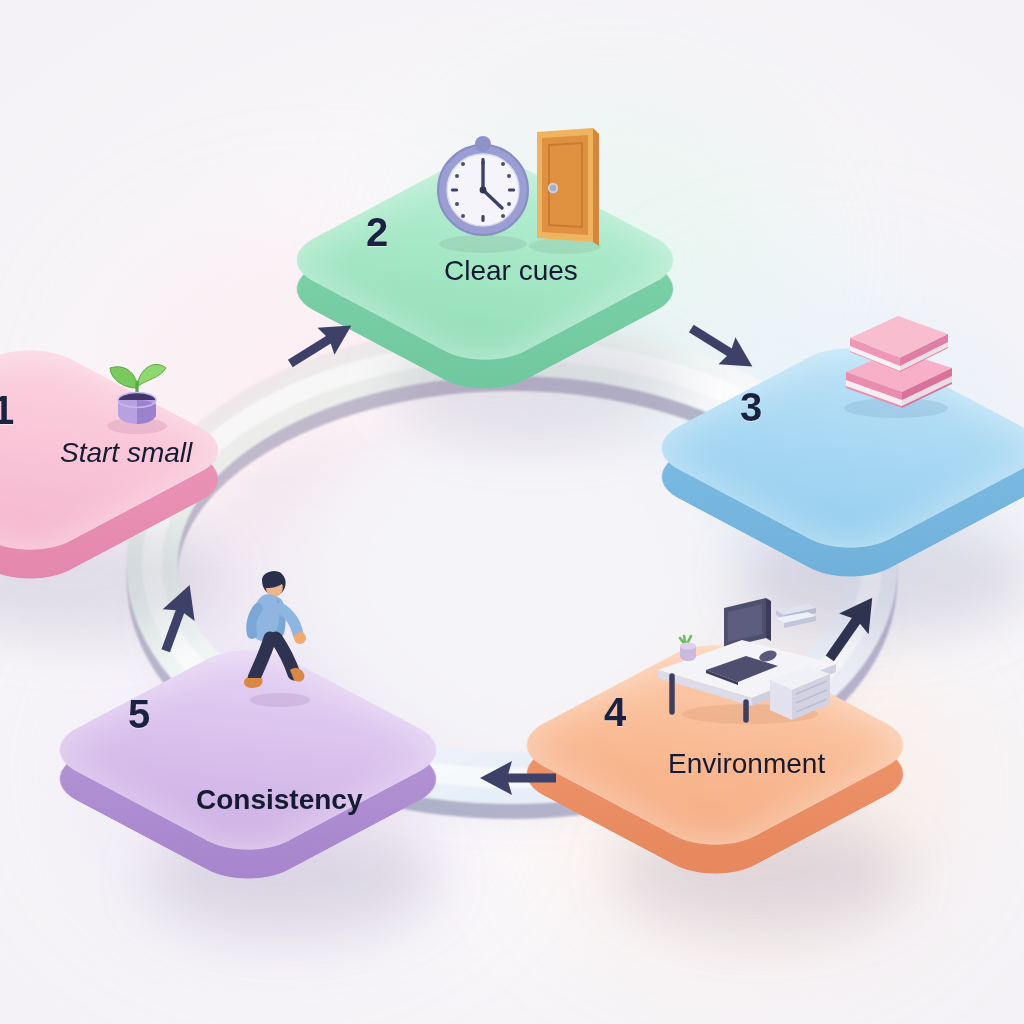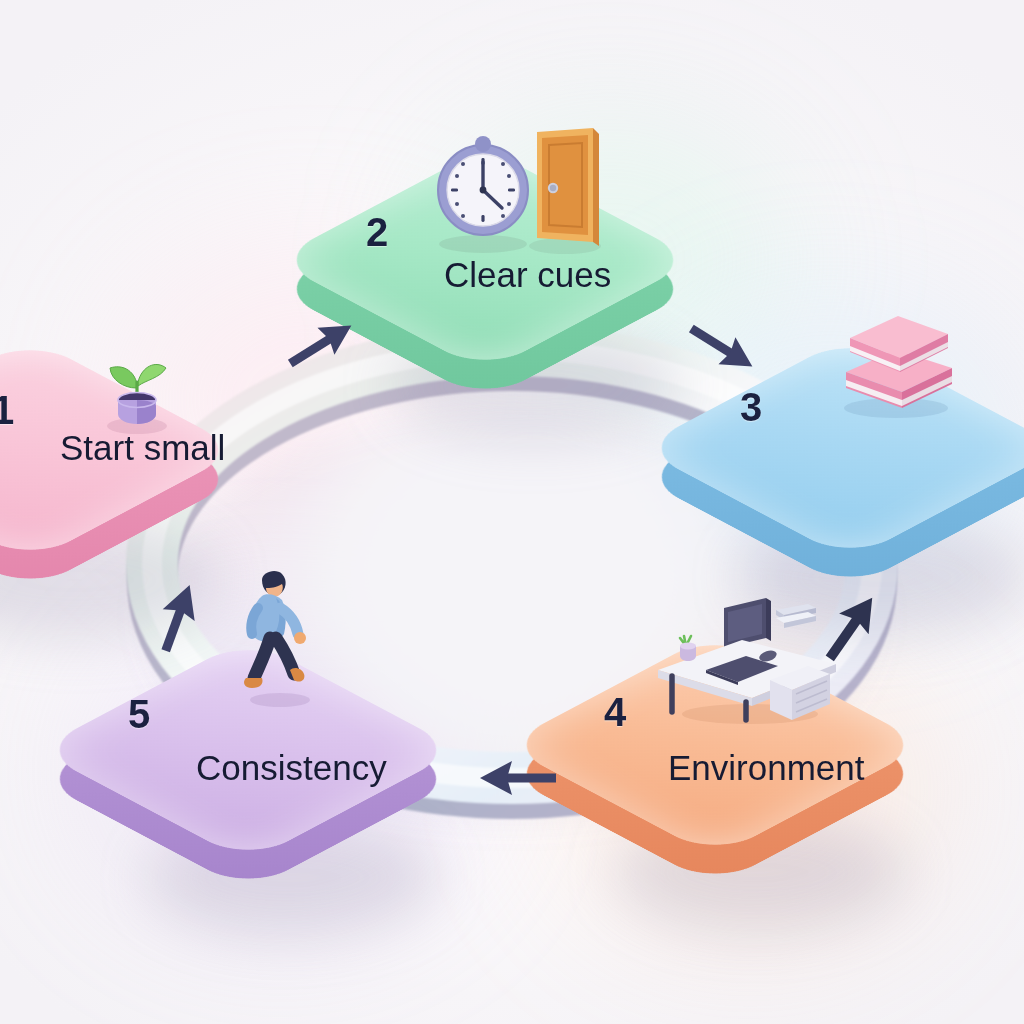--- a/index.html
+++ b/index.html
@@ -84,21 +84,21 @@
     position: absolute;
     font-size: 40px;
     font-weight: 700;
     color: #1b2140;
     letter-spacing: 0.5px;
     text-shadow: 0 1px 1px rgba(255,255,255,0.5);
     user-select: none;
   }
   .node-label {
     position: absolute;
-    font-size: 35px;
+    font-size: 28px;
     font-weight: 400;
     color: #161b33;
     white-space: nowrap;
     user-select: none;
   }
 
   .icon-layer { position: absolute; pointer-events: none; }
   .icon-layer svg { display:block; overflow: visible; }
 
   
@@ -190,21 +190,21 @@
       <path d="M44 42 C52 36 66 34 72 24 C62 16 48 22 44 38 Z" fill="none" stroke="#5aa947" stroke-width="1"></path>
       <path d="M43 58 L43 38" stroke="#5aa947" stroke-width="3.2" stroke-linecap="round"></path>
 
       <ellipse cx="43" cy="56" rx="19" ry="7.5" fill="#43366b"></ellipse>
       <path d="M24 56 L24 70 C24 76 33 80 43 80 C53 80 62 76 62 70 L62 56 Z" fill="#b7a1e0"></path>
       <path d="M43 56 C53 56 62 59 62 62 L62 70 C62 76 53 80 43 80 Z" fill="#9a82cc"></path>
       <ellipse cx="43" cy="56" rx="19" ry="7.5" fill="none" stroke="#c9b8ec" stroke-width="1.6"></ellipse>
     </svg>
   </div>
   <div class="node-num" style="left:-8px; top:388px;">1</div>
-  <div class="node-label" style="left:60px; top:428px;">Start small</div>
+  <div class="node-label" style="left:60px; top:437px;font-style:italic;">Start small</div>
 
   <div class="node-shadow" style="left:390px; top:330px; width:290px; height:110px;"></div>
   <div class="node" id="node-2">
     <div class="plat">
       <div class="plat-side" style="background:linear-gradient(135deg,#83d6ad,#6fc79d);"></div>
       <div class="plat-top" style="background:linear-gradient(150deg,#b9eed4 0%,#a6e8c6 48%,#8fdcb5 100%);"></div>
     </div>
   </div>
   <div class="icon-layer" style="left:425px; top:126px; width:185px; height:130px;">
     <svg width="185" height="130" viewBox="0 0 185 130">
@@ -352,21 +352,21 @@
       <path d="M26 40 C20 48 18 58 20 66" stroke="#7ba6d6" stroke-width="10" stroke-linecap="round" fill="none"></path>
 
       <path d="M38 70 C34 84 28 96 22 110" stroke="#2e3350" stroke-width="13" stroke-linecap="round" fill="none"></path>
       <path d="M44 70 C52 82 58 94 62 106" stroke="#2e3350" stroke-width="13" stroke-linecap="round" fill="none"></path>
 
       <path d="M14 110 C10 114 12 120 20 120 C28 120 32 116 30 110 Z" fill="#d98944"></path>
       <path d="M58 102 C62 98 70 100 72 106 C74 112 68 116 62 112 Z" fill="#d98944"></path>
     </svg>
   </div>
   <div class="node-num" style="left:128px; top:692px;">5</div>
-  <div class="node-label" style="left:196px; top:748px;">Consistency</div>
+  <div class="node-label" style="left:196px; top:784px;font-weight:bold;">Consistency</div>
 
   <svg class="arrow-svg" style="left:275px; top:310px;" width="90" height="70" viewBox="0 0 90 70">
     <g transform="rotate(-32 45 35)">
       <path d="M10 35 L62 35" stroke="#3d4168" stroke-width="9" stroke-linecap="butt"></path>
       <path d="M82 35 L52 19 L56 35 L52 51 Z" fill="#3d4168"></path>
     </g>
   </svg>
 
   <svg class="arrow-svg" style="left:676px; top:312px;" width="90" height="70" viewBox="0 0 90 70">
     <g transform="rotate(32 45 35)">

